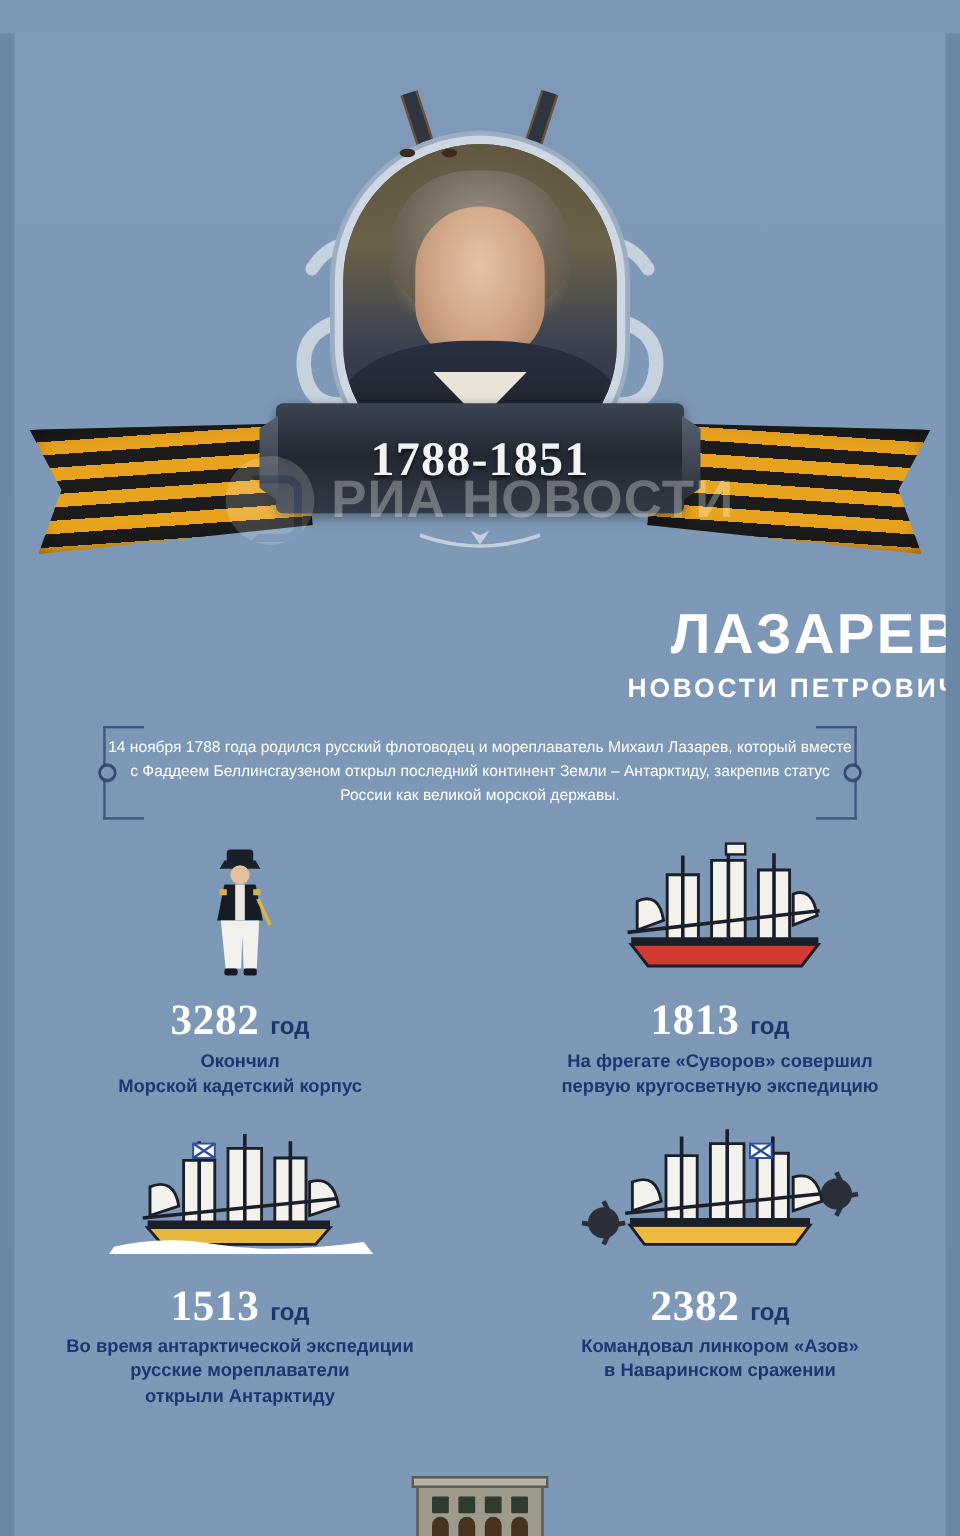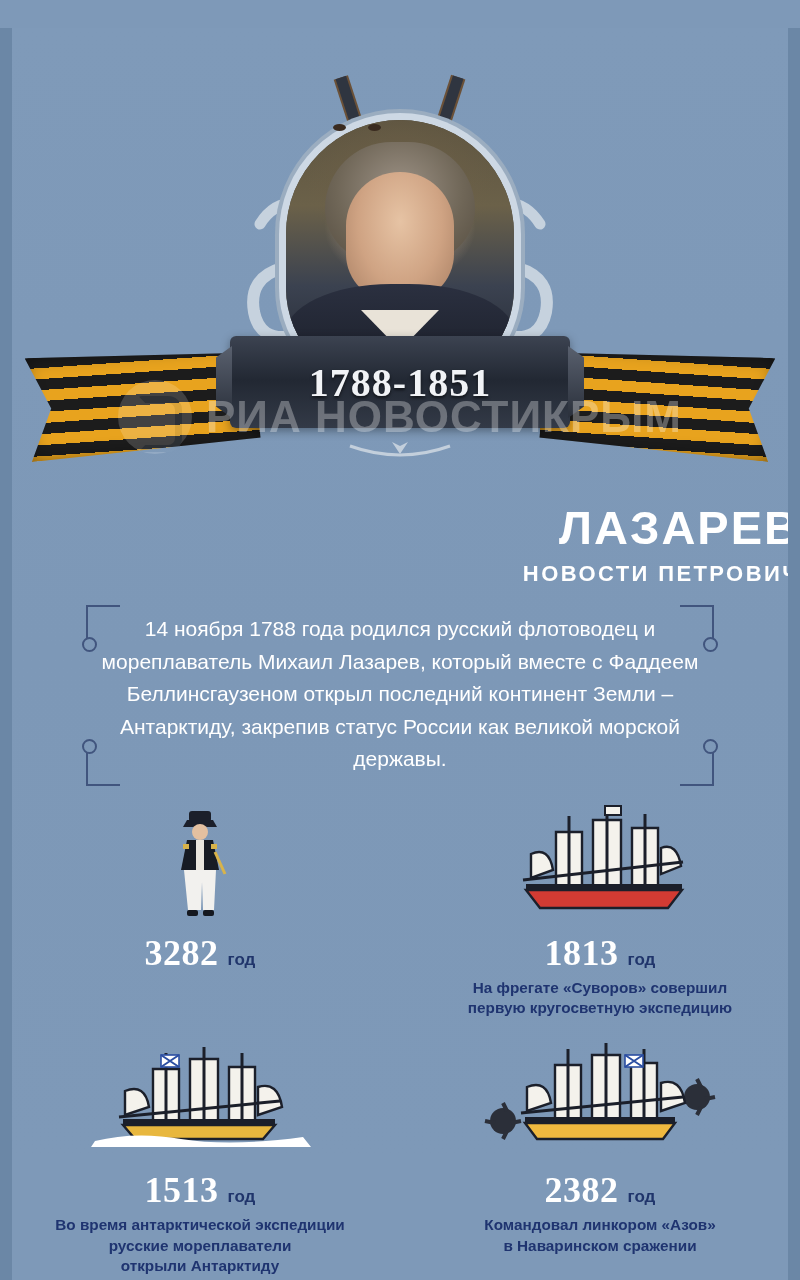--- a/index.html
+++ b/index.html
@@ -251,21 +251,21 @@
     width: 11px; height: 11px;
     border: 2px solid #2d3f6b;
     border-radius: 50%;
   }
   .corner.tl::after { left: -6px; top: 30px; }
   .corner.tr::after { right: -6px; top: 30px; }
   .corner.bl::after { left: -6px; bottom: 30px; }
   .corner.br::after { right: -6px; bottom: 30px; }
   .intro-text {
     text-align: center;
-    font-size: 21px;
+    font-size: 13px;
     line-height: 1.55;
     color: #ffffff;
   }
 
   
   .grid {
     margin-top: 12px;
     display: flex;
     flex-wrap: wrap;
     width: 800px;
@@ -290,21 +290,21 @@
     gap: 9px;
   }
   .year {
     font-family: "Liberation Serif", serif;
     font-weight: bold;
     font-size: 36px;
     color: #ffffff;
     letter-spacing: 0.5px;
   }
   .year-suffix {
-    font-size: 17px;
+    font-size: 20px;
     font-weight: bold;
     color: #20356b;
   }
   .desc {
     margin-top: 4px;
     font-size: 15.3px;
     line-height: 1.35;
     color: #1f3470;
     font-weight: bold;
   }
@@ -401,21 +401,20 @@
       <svg class="wreath" viewBox="0 0 120 34">
         <path d="M10 22 q50 18 100 0" stroke="#cbd5e0" stroke-width="3" fill="none"></path>
         <path d="M60 30 l-8 -12 l8 4 l8 -4 z" fill="#cbd5e0"></path>
       </svg>
     </div>
 
     <div class="watermark">
       <div class="wm-circle"></div>
       <div class="wm-text">
         <span>РИА НОВОСТИ</span>
-        <span>КРЫМ</span>
       </div>
     </div>
   </div>
 
   <div class="name-block">
     <div class="surname">ЛАЗАРЕВ</div>
     <div class="firstname">НОВОСТИ ПЕТРОВИЧ</div>
   </div>
 
   <div class="intro-wrap">
@@ -441,20 +440,22 @@
           <path d="M19 66 h32 l-2 40 h-11 l-1 -28 l-1 28 h-13 z" fill="#f2f1ee"></path>
           <rect x="22" y="106" width="11" height="6" rx="2" fill="#15181f"></rect>
           <rect x="38" y="106" width="11" height="6" rx="2" fill="#15181f"></rect>
           <path d="M50 48 l10 22" stroke="#d8b34a" stroke-width="3" fill="none"></path>
         </svg>
       </div>
       <div class="year-line">
         <span class="year">3282</span>
         <span class="year-suffix">год</span>
       </div>
+      <div class="desc" style="white-space:pre-line">Окончил
+Морской кадетский корпус</div>
     </div>
 
     <div class="cell">
       <div class="art">
         <svg width="215" height="120" viewBox="0 0 215 120">
           <g stroke="#1b1f2a" stroke-width="2.4" fill="#f4f2ec">
             <path d="M63 30 h26 v58 h-26 z"></path>
             <path d="M100 18 h28 v70 h-28 z"></path>
             <path d="M139 26 h26 v62 h-26 z"></path>
             <path d="M38 52 q18 -8 22 16 l-22 8 z"></path>

